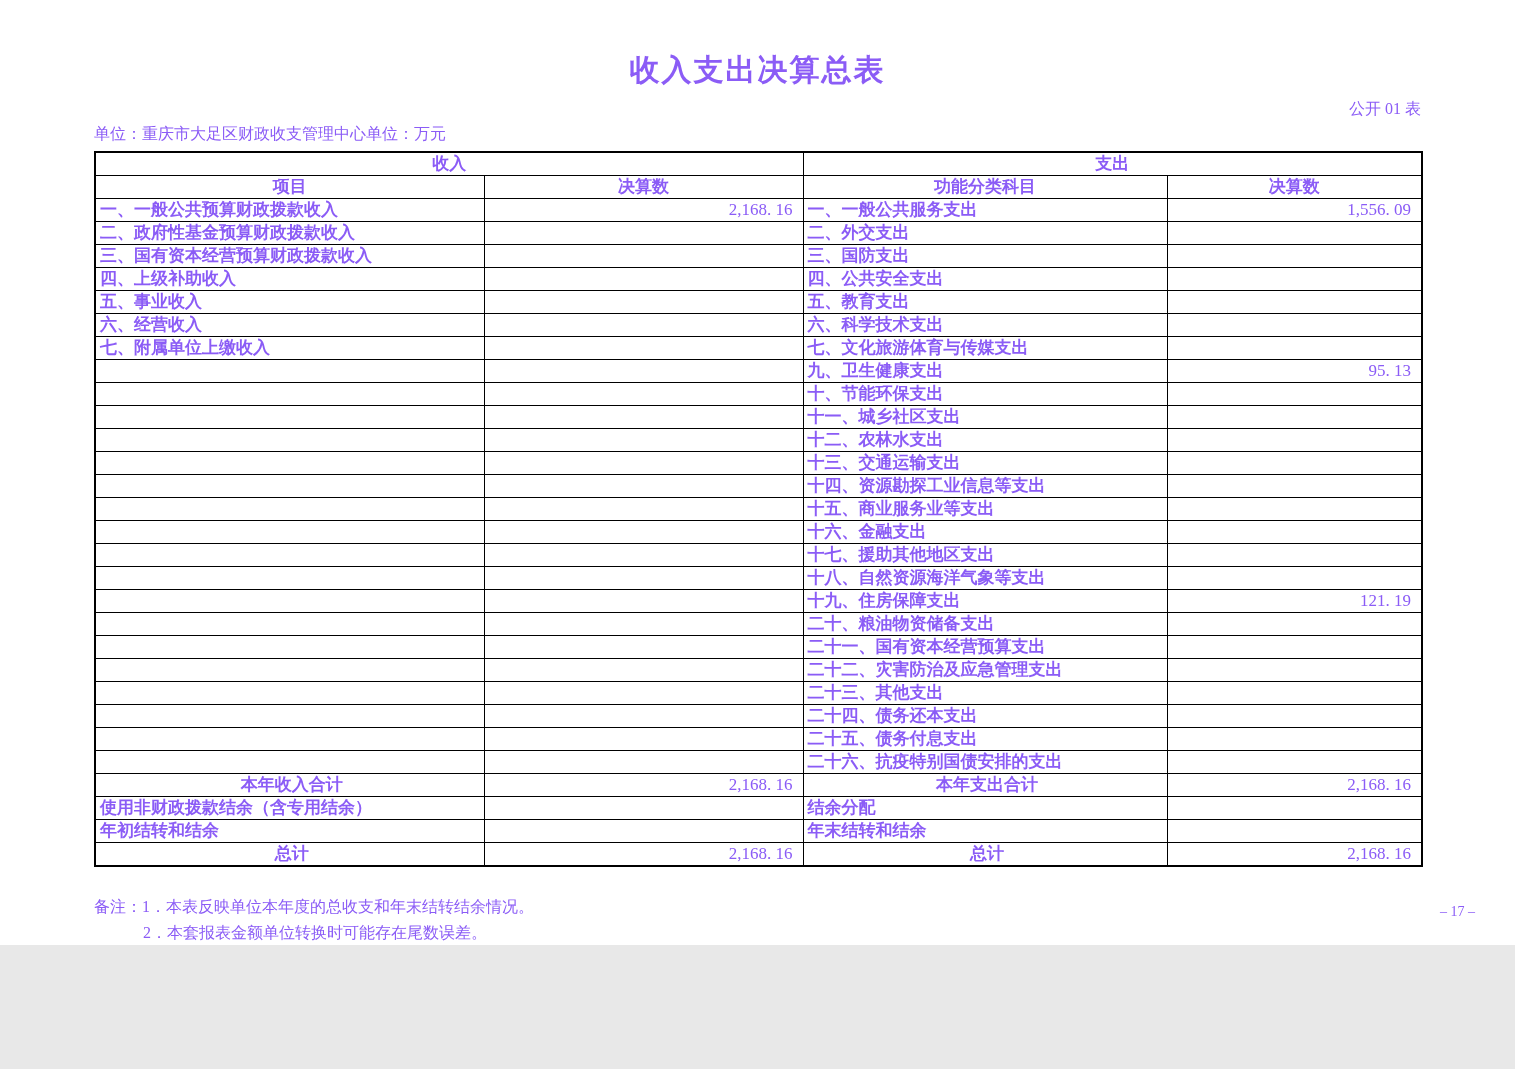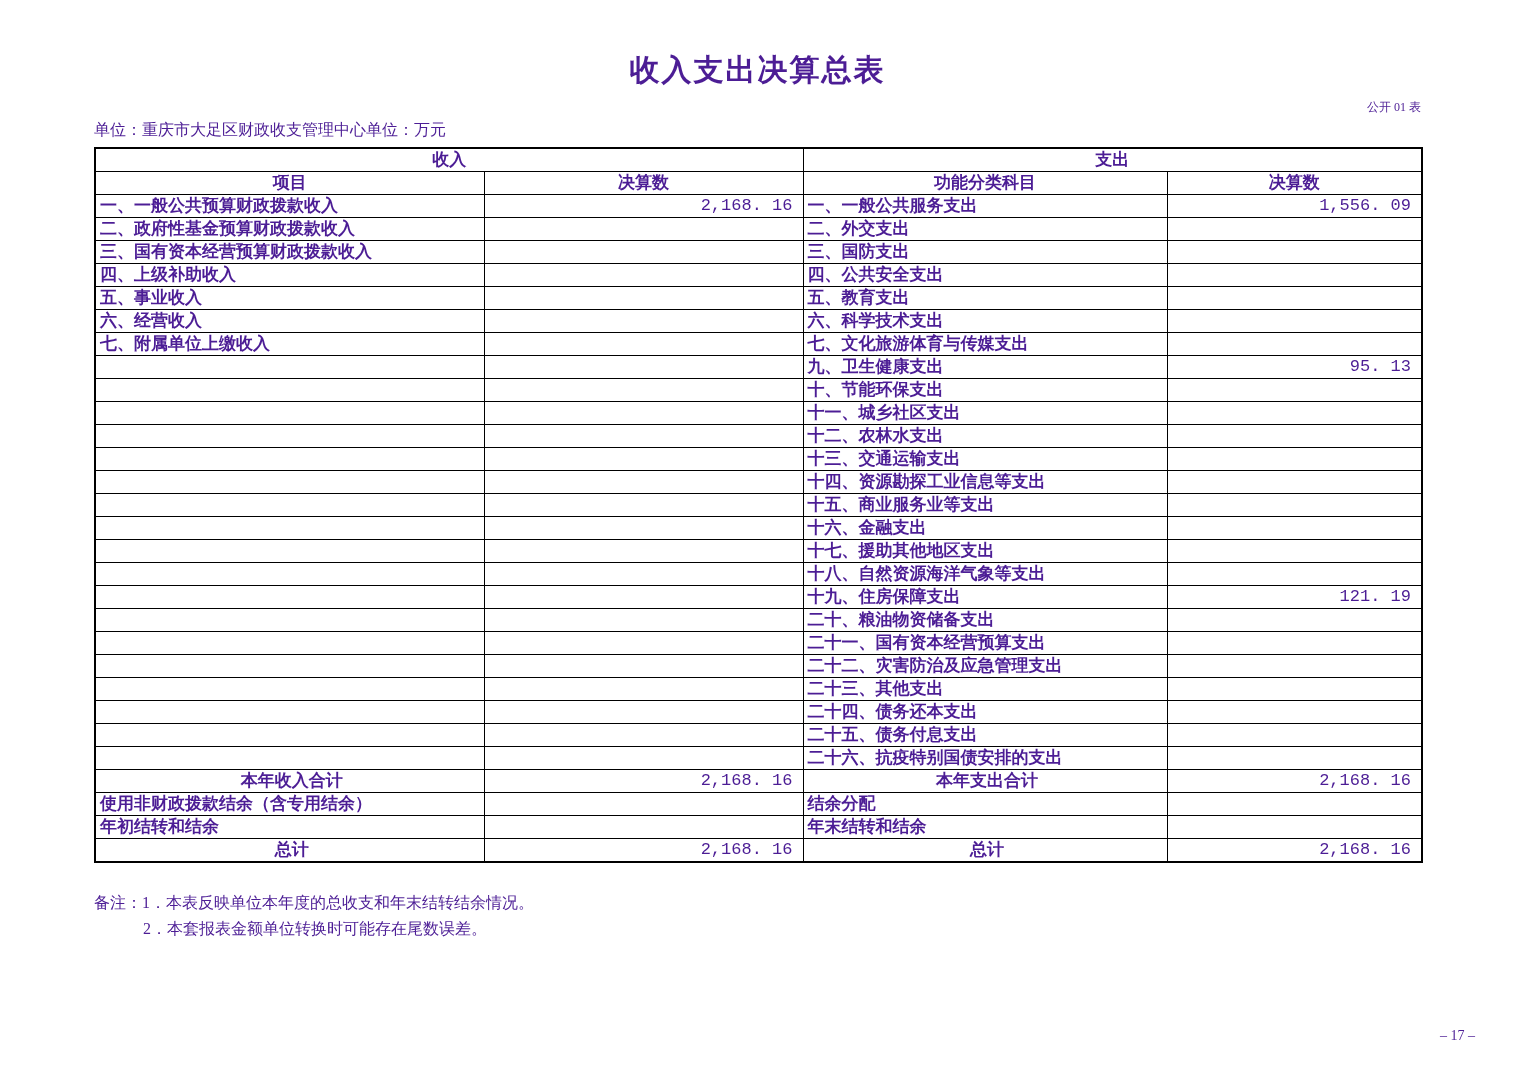--- a/index.html
+++ b/index.html
@@ -1,37 +1,37 @@
 <!DOCTYPE html>
 <html><head>
 <meta charset="utf-8">
 <style>
   * { margin: 0; padding: 0; box-sizing: border-box; }
   html, body { background: #e8e8e8; }
   .page {
     position: relative;
     width: 1515px;
-    height: 1069px;
+    height: 945px;
     background: #ffffff;
-    color: #4c1d95;
+    color: #8b5cf6;
     font-family: "Liberation Sans", sans-serif;
     overflow: hidden;
   }
   .title {
     padding-top: 50px;
     text-align: center;
     font-size: 30px;
     font-weight: bold;
     letter-spacing: 2px;
     font-family: "Liberation Sans", sans-serif;
   }
   .table-code {
     margin: 8px 94px 0 94px;
     text-align: right;
-    font-size: 12px;
+    font-size: 16px;
     font-family: "Liberation Serif", serif;
   }
   .meta-row {
     margin: 4px 94px 6px 94px;
     display: flex;
     font-size: 16px;
     font-family: "Liberation Serif", serif;
   }
   table.budget {
     margin: 0 94px;
@@ -57,21 +57,21 @@
     text-align: left;
     padding-left: 4px;
     font-weight: bold;
     font-family: "Liberation Sans", sans-serif;
   }
   td.item.total { text-align: center; padding-left: 4px; }
   td.value {
     text-align: right;
     padding-right: 10px;
     font-weight: normal;
-    font-family: Liberation Mono, monospace;
+    font-family: Liberation Serif, serif;
   }
   .notes {
     margin: 27px 94px 0 94px;
     font-size: 16px;
     line-height: 26px;
     font-family: "Liberation Serif", serif;
   }
   .note-indent { padding-left: 49px; }
   .page-number {
     position: absolute;

